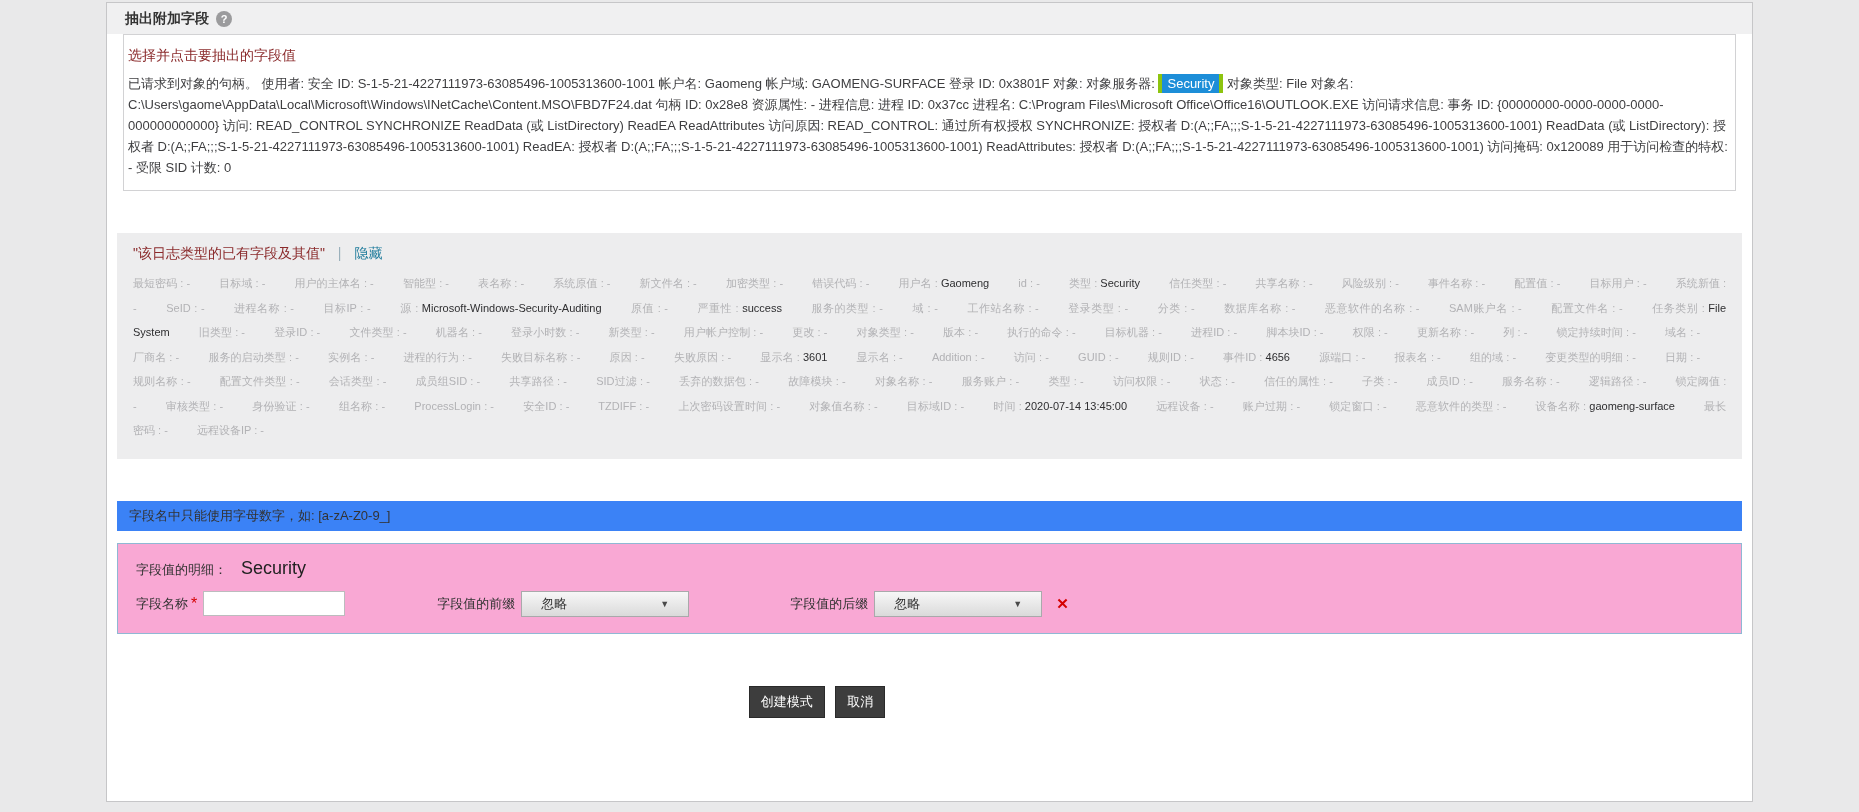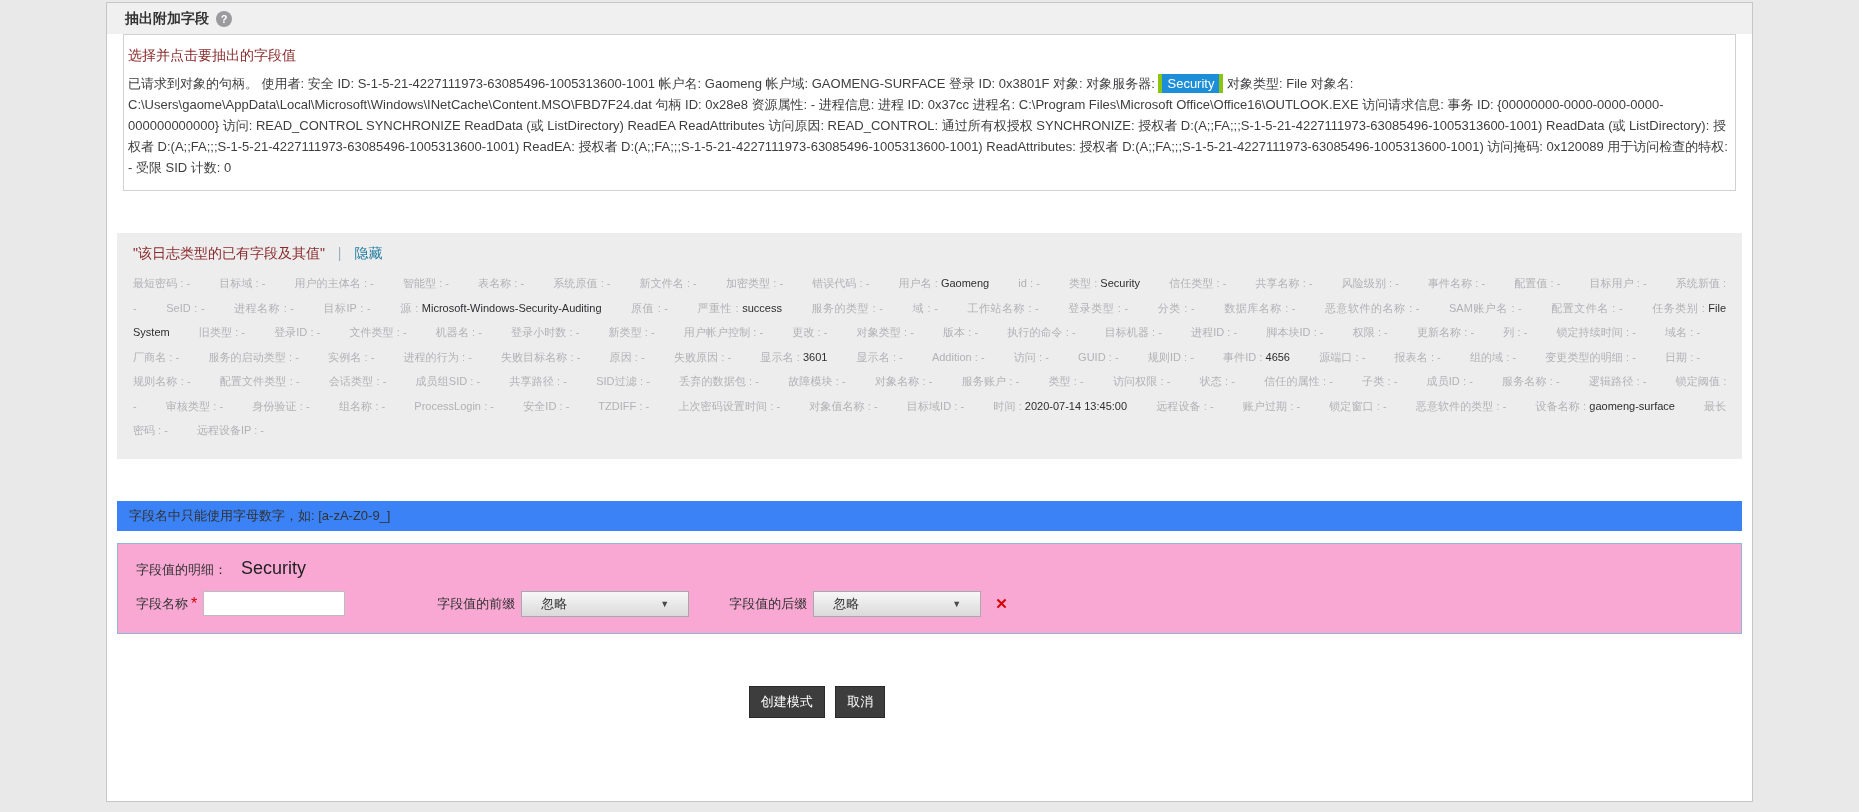--- a/index.html
+++ b/index.html
@@ -76,21 +76,21 @@
   .form-row { display:flex; align-items:center; }
   .lbl { font-size:13px; color:#333; }
   .req { color:#d40000; margin:0 2px 0 3px; }
   .txtinput {
     width:142px; height:25px;
     border:1px solid #bcbcbe; background:#fff;
     margin-left:4px; padding:0 5px; font-size:13px;
     font-family:"Liberation Sans", sans-serif;
   }
   .grp-prefix { margin-left:92px; }
-  .grp-suffix { margin-left:40px; }
+  .grp-suffix { margin-left:101px; }
   .dd {
     width:168px; height:26px; margin-left:6px;
     border:1px solid #a9a9ab;
     background:linear-gradient(#f7f7f7,#dadada);
     display:inline-flex; align-items:center; justify-content:space-between;
     padding:0 19px; font-size:13px; color:#333; cursor:pointer;
   }
   .dd-arrow { font-size:9px; color:#4a4a4a; }
   .removex {
     color:#d40000; font-weight:bold; font-size:15px;

